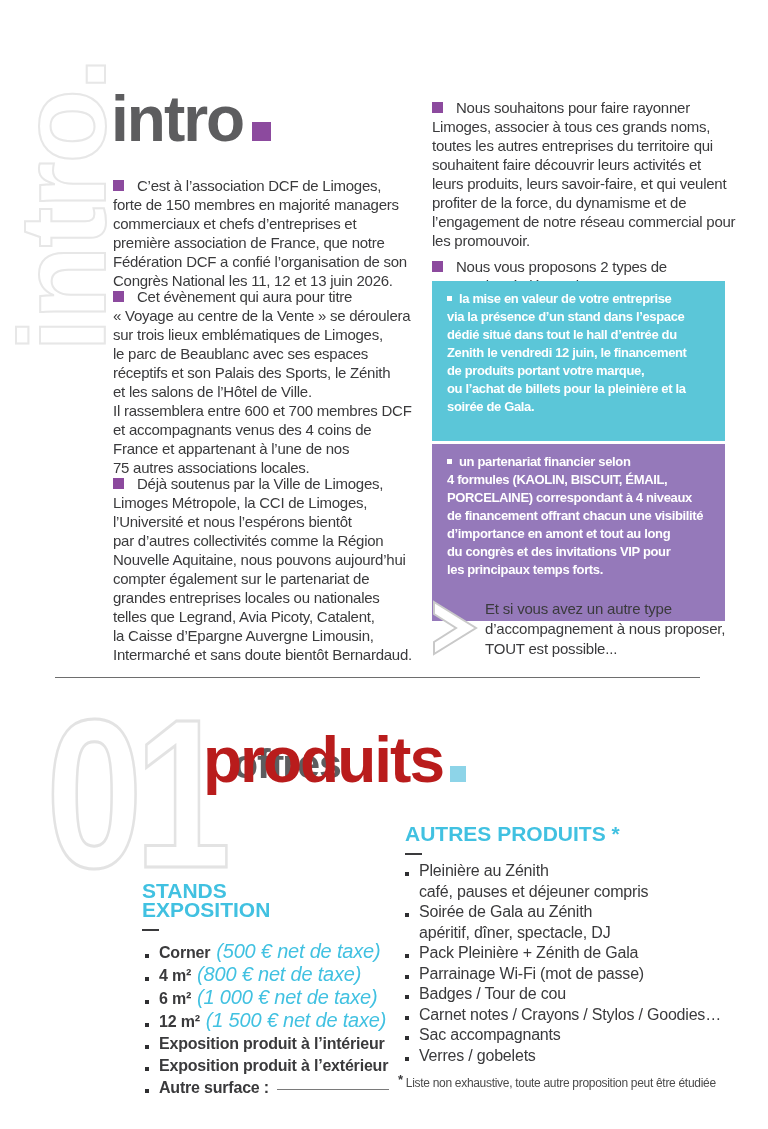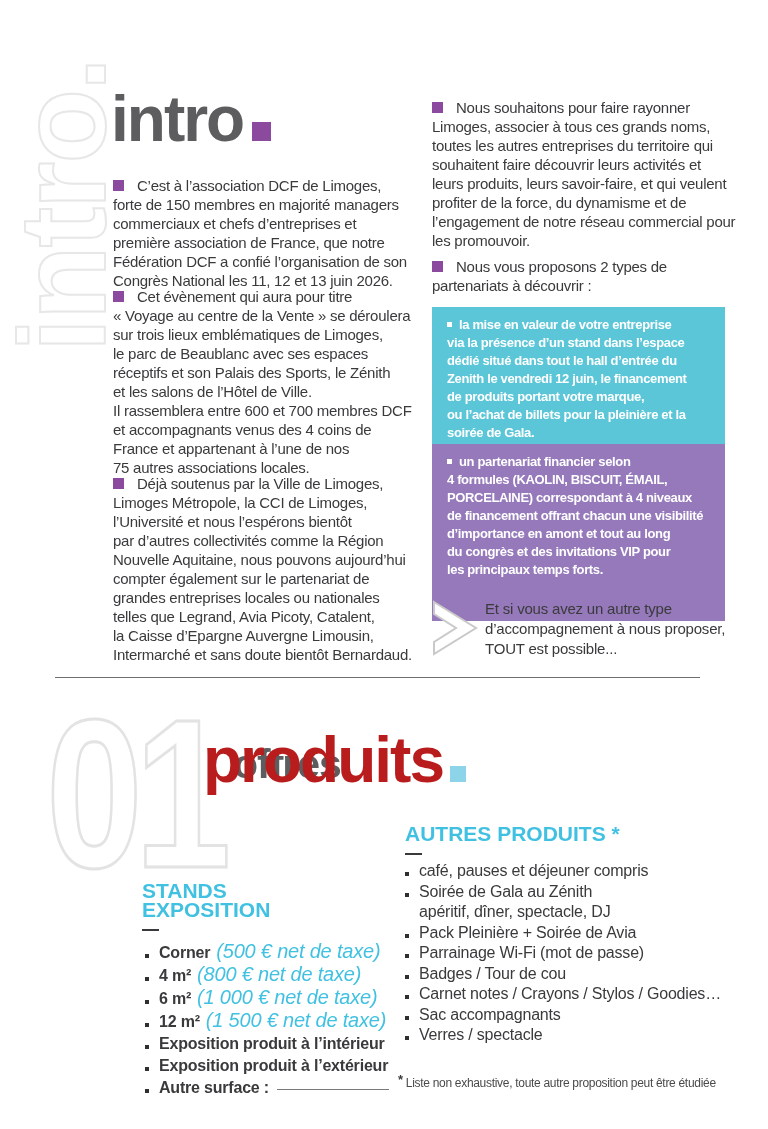--- a/index.html
+++ b/index.html
@@ -116,21 +116,21 @@
 Limoges, associer à tous ces grands noms,
 toutes les autres entreprises du territoire qui
 souhaitent faire découvrir leurs activités et
 leurs produits, leurs savoir-faire, et qui veulent
 profiter de la force, du dynamisme et de
 l’engagement de notre réseau commercial pour
 les promouvoir.</span></div>
   <div class="para pR" style="top:257px"><span class="pbul"></span><span>Nous vous proposons 2 types de
 partenariats à découvrir :</span></div>
 
-  <div class="hl-box" style="top: 307px; height: 142px; background-color: rgb(91, 198, 216);"><span class="bbul"></span><span class="hl-text">la mise en valeur de votre entreprise
+  <div class="hl-box" style="top: 281px; height: 160px; background-color: rgb(91, 198, 216);"><span class="bbul"></span><span class="hl-text">la mise en valeur de votre entreprise
 via la présence d’un stand dans l’espace
 dédié situé dans tout le hall d’entrée du
 Zenith le vendredi 12 juin, le financement
 de produits portant votre marque,
 ou l’achat de billets pour la pleinière et la
 soirée de Gala.</span></div>
 
   <div class="hl-box" style="top: 444px; height: 177px; background-color: rgb(149, 121, 186);"><span class="bbul"></span><span class="hl-text">un partenariat financier selon
 4 formules (KAOLIN, BISCUIT, ÉMAIL,
 PORCELAINE) correspondant à 4 niveaux
@@ -192,51 +192,52 @@
         <span class="wline"></span>
       </div>
   </div>
 
   <div class="lh lh-autres"><span>AUTRES PRODUITS *</span><span class="dash"></span></div>
 
   <div class="list list-autres">
     <div class="li">
         <span class="b"></span>
         <div>
+          <div class="lbl">Pleinière au Zénith</div>
           <div class="sub">café, pauses et déjeuner compris</div>
         </div>
       </div>
     <div class="li">
         <span class="b"></span>
         <div>
           <div class="lbl">Soirée de Gala au Zénith</div>
           <div class="sub">apéritif, dîner, spectacle, DJ</div>
         </div>
       </div>
     <div class="li">
         <span class="b"></span>
-        <span class="lbl">Pack Pleinière + Soirée de Avia</span>
+        <span class="lbl">Pack Pleinière + Zénith de Gala</span>
       </div>
     <div class="li">
         <span class="b"></span>
         <span class="lbl">Parrainage Wi-Fi (mot de passe)</span>
       </div>
     <div class="li">
         <span class="b"></span>
         <span class="lbl">Badges / Tour de cou</span>
       </div>
     <div class="li">
         <span class="b"></span>
         <span class="lbl">Carnet notes / Crayons / Stylos / Goodies…</span>
       </div>
     <div class="li">
         <span class="b"></span>
         <span class="lbl">Sac accompagnants</span>
       </div>
     <div class="li">
         <span class="b"></span>
-        <span class="lbl">Verres / spectacle</span>
+        <span class="lbl">Verres / gobelets</span>
       </div>
   </div>
 
   <div class="footnote"><span class="star">*</span><span>Liste non exhaustive, toute autre proposition peut être étudiée</span></div>
 
 </div>
 
 </body></html>

